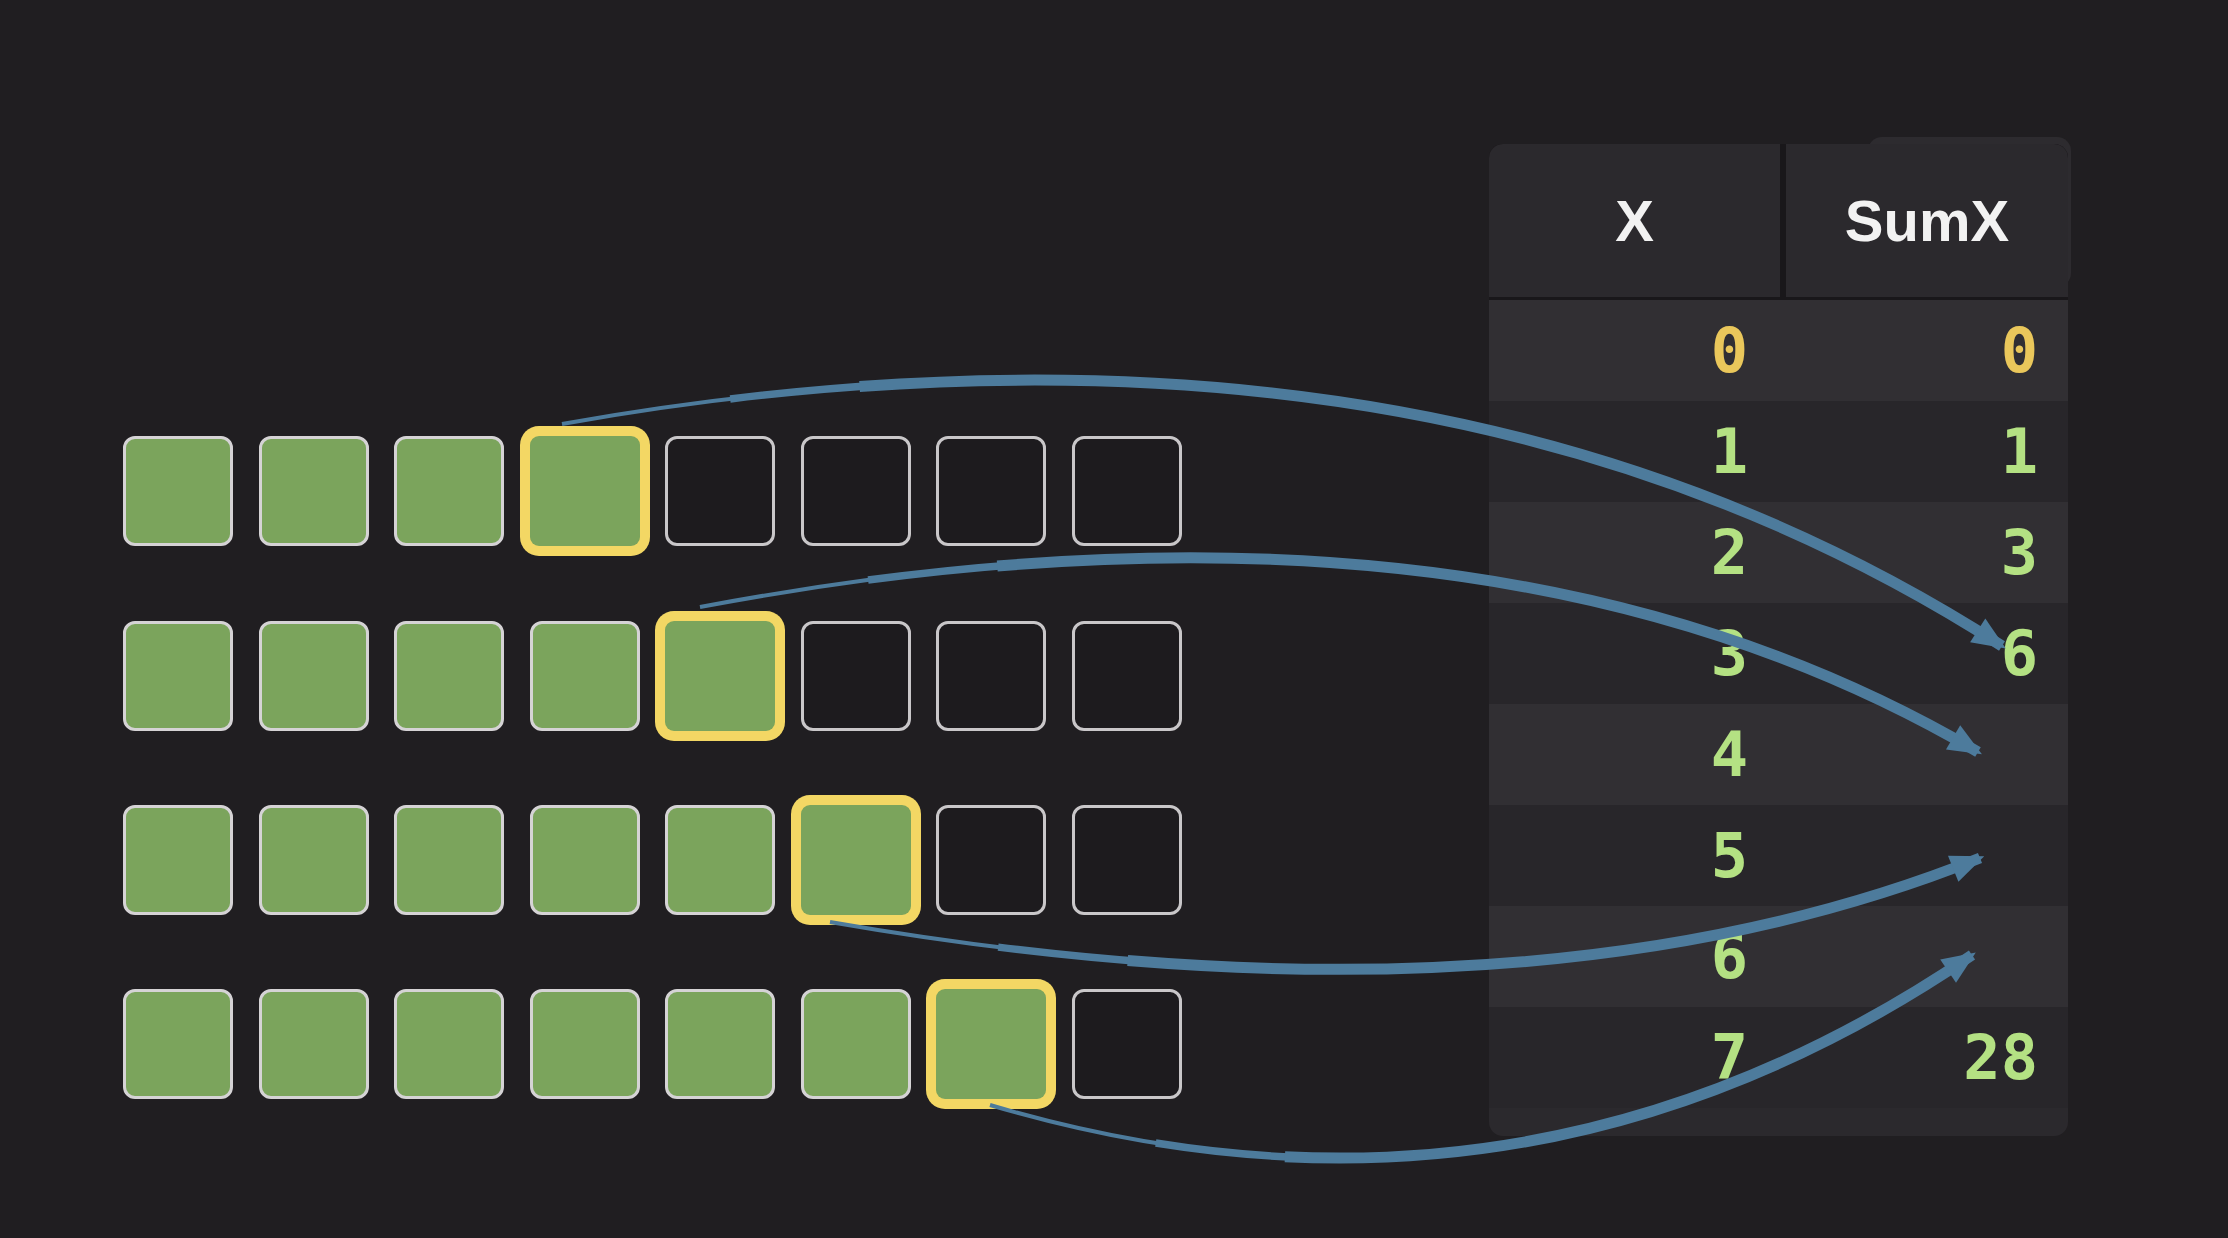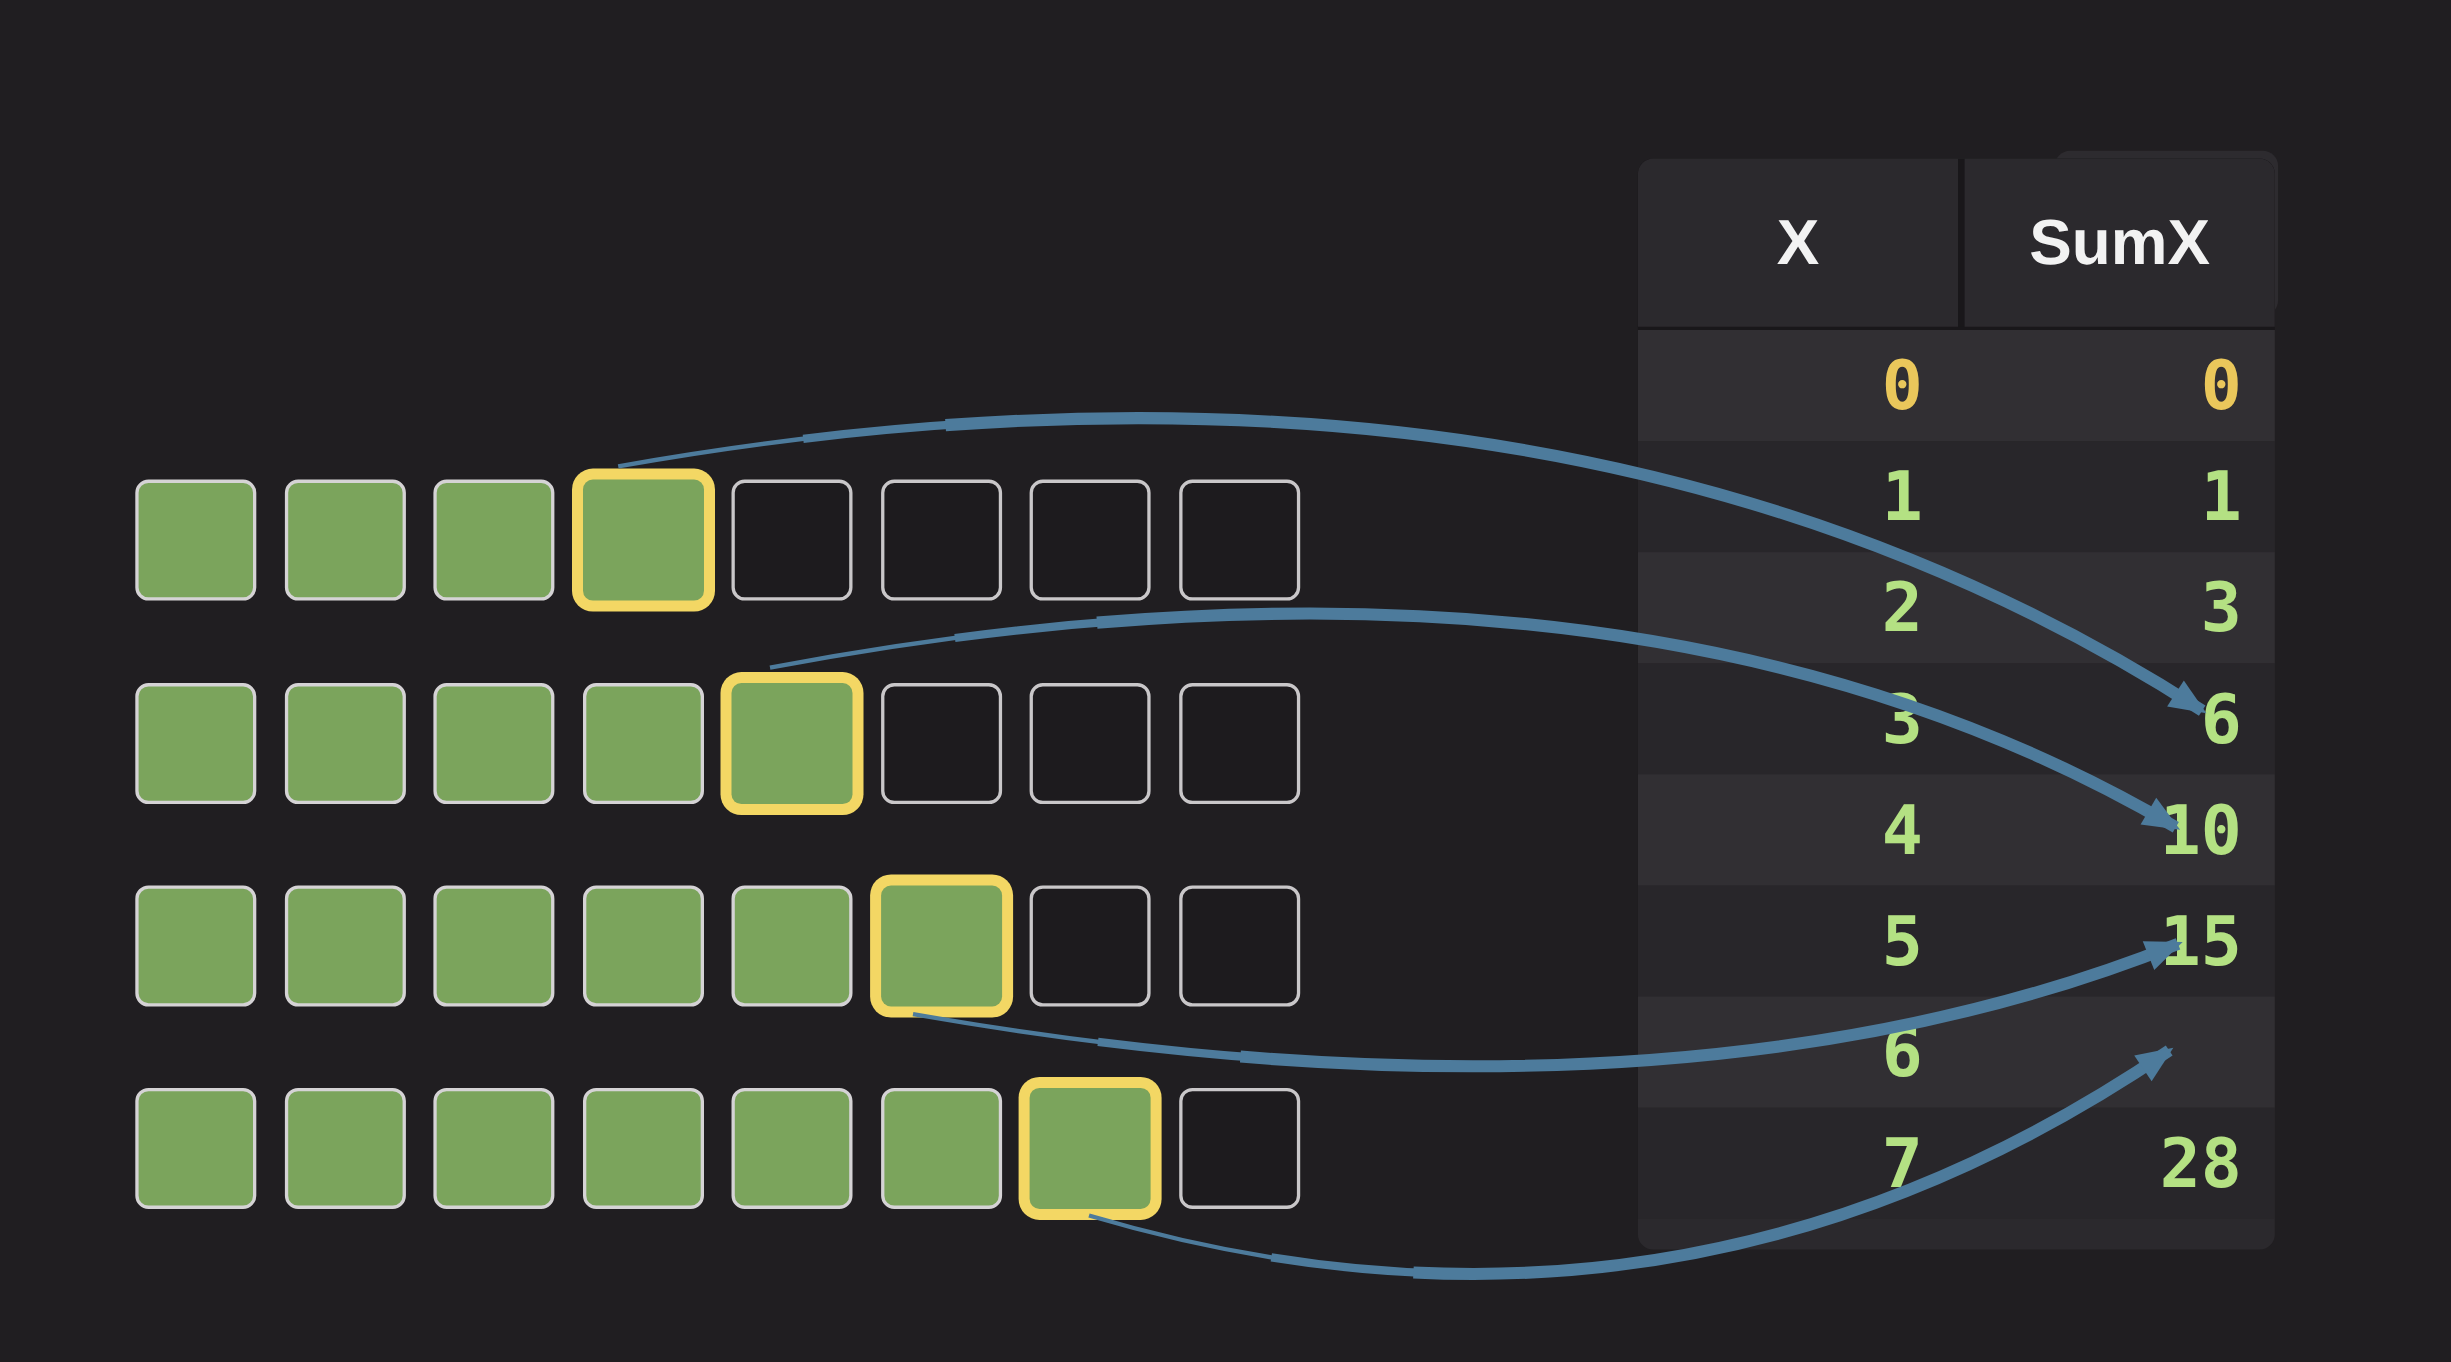--- a/index.html
+++ b/index.html
@@ -107,25 +107,23 @@
         <div class="tr even">
           <div class="td-x">2</div>
           <div class="td-sum">3</div>
         </div>
         <div class="tr odd">
           <div class="td-x">3</div>
           <div class="td-sum">6</div>
         </div>
         <div class="tr even">
           <div class="td-x">4</div>
-          <div class="td-sum">10</div>
         </div>
         <div class="tr odd">
           <div class="td-x">5</div>
-          <div class="td-sum">15</div>
         </div>
         <div class="tr even">
           <div class="td-x">6</div>
         </div>
         <div class="tr odd">
           <div class="td-x">7</div>
           <div class="td-sum">28</div>
         </div>
       </div>
   </div>

